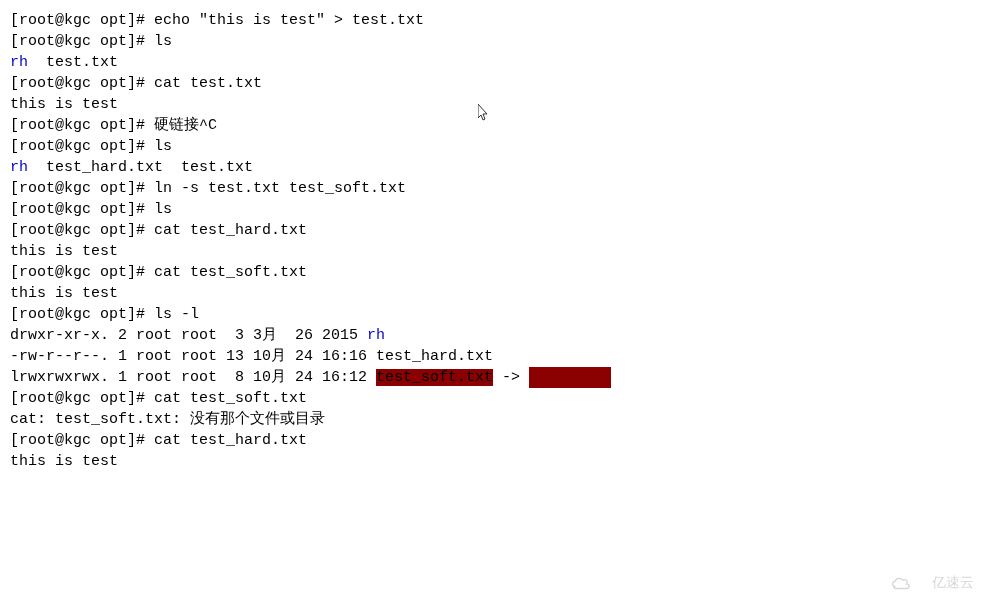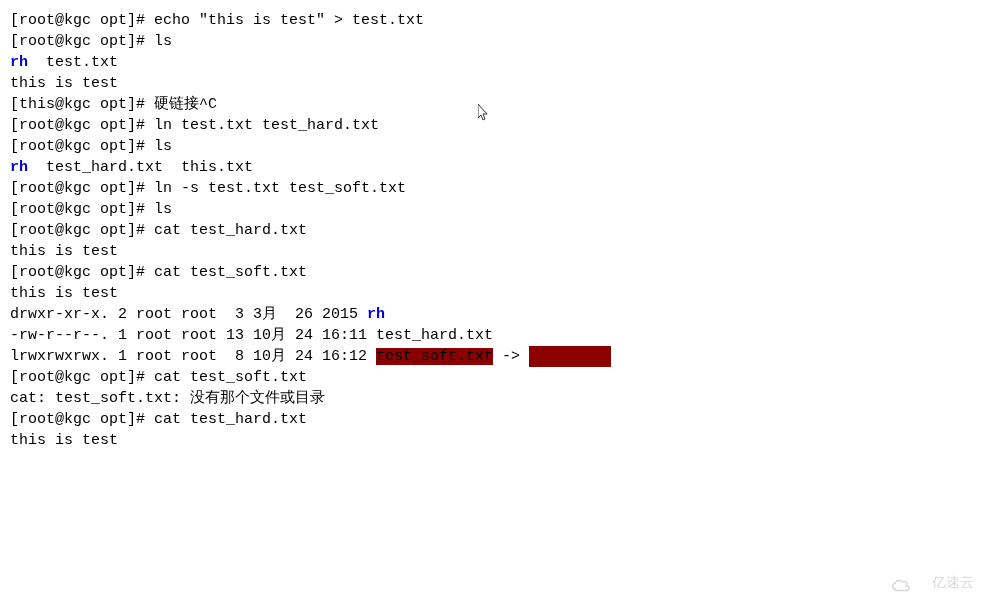--- a/index.html
+++ b/index.html
@@ -8,65 +8,66 @@
       font-size: 15px;
       line-height: 1.4;
       color: #000;
       background: #fff;
       padding: 10px;
       width: 986px;
       height: 605px;
       position: relative;
     }
     .term-line { white-space: pre; }
-    .blue { color: #0000d0; font-weight: bold; }
+    .blue { color: #0000d0; font-weight: normal; }
     .cyan { color: #00cccc; font-weight: bold; }
     .redbg { background: #8b0000; color: #000; }
     .redblank { background: #8b0000; display: inline-block; width: 82px; }
     .watermark {
       position: absolute;
       right: 12px;
       bottom: 12px;
       color: #bbb;
       opacity: 0.6;
       font-family: sans-serif;
       font-size: 14px;
       display: flex;
-      align-items: flex-end;
+      align-items: center;
       gap: 20px;
     }
     .cursor-icon {
       position: absolute;
       left: 478px;
       top: 104px;
       font-size: 14px;
       color: #222;
     }
     .logo-svg { width: 22px; height: 16px; }
   </style>
 </head>
 <body>
 
 <div id="terminal">
     <div class="term-line"><span>[root@kgc opt]# echo "this is test" &gt; test.txt</span></div>
     <div class="term-line"><span>[root@kgc opt]# ls</span></div>
     <div class="term-line"><span class="blue">rh</span><span>  test.txt</span></div>
+    <div class="term-line"><span>[root@kgc opt]# cat test.txt</span></div>
     <div class="term-line"><span>this is test</span></div>
-    <div class="term-line"><span>[this@kgc opt]# 硬链接^C</span></div>
-    <div class="term-line"><span>[root@kgc opt]# ln test.txt test_hard.txt</span></div>
+    <div class="term-line"><span>[root@kgc opt]# 硬链接^C</span></div>
     <div class="term-line"><span>[root@kgc opt]# ls</span></div>
-    <div class="term-line"><span class="blue">rh</span><span>  test_hard.txt  this.txt</span></div>
+    <div class="term-line"><span class="blue">rh</span><span>  test_hard.txt  test.txt</span></div>
     <div class="term-line"><span>[root@kgc opt]# ln -s test.txt test_soft.txt</span></div>
     <div class="term-line"><span>[root@kgc opt]# ls</span></div>
     <div class="term-line"><span>[root@kgc opt]# cat test_hard.txt</span></div>
     <div class="term-line"><span>this is test</span></div>
     <div class="term-line"><span>[root@kgc opt]# cat test_soft.txt</span></div>
     <div class="term-line"><span>this is test</span></div>
+    <div class="term-line"><span>[root@kgc opt]# ls -l</span></div>
     <div class="term-line"><span>drwxr-xr-x. 2 root root  3 3月  26 2015 </span><span class="blue">rh</span></div>
-    <div class="term-line"><span>-rw-r--r--. 1 root root 13 10月 24 16:11 test_hard.txt</span></div>
+    <div class="term-line"><span>-rw-r--r--. 1 root root 13 10月 24 16:16 test_hard.txt</span></div>
     <div class="term-line"><span>lrwxrwxrwx. 1 root root  8 10月 24 16:12 </span><span class="redbg">test_soft.txt</span><span> -&gt; </span><span class="redblank"> </span></div>
     <div class="term-line"><span>[root@kgc opt]# cat test_soft.txt</span></div>
     <div class="term-line"><span>cat: test_soft.txt: 没有那个文件或目录</span></div>
     <div class="term-line"><span>[root@kgc opt]# cat test_hard.txt</span></div>
     <div class="term-line"><span>this is test</span></div>
   </div>
 
 <span class="cursor-icon">
   <svg width="12" height="18" viewBox="0 0 12 18">
       <path d="M0 0 L0 14 L3 11 L5 16 L7 15 L5 10 L9 10 Z" fill="none" stroke="#333" stroke-width="1"></path>

